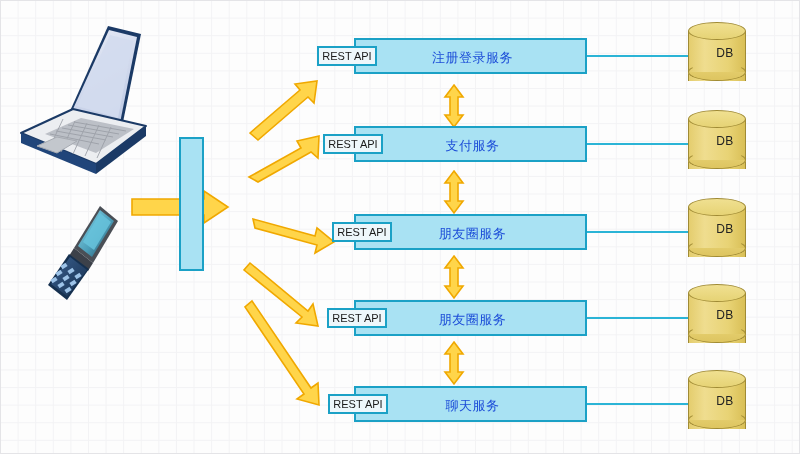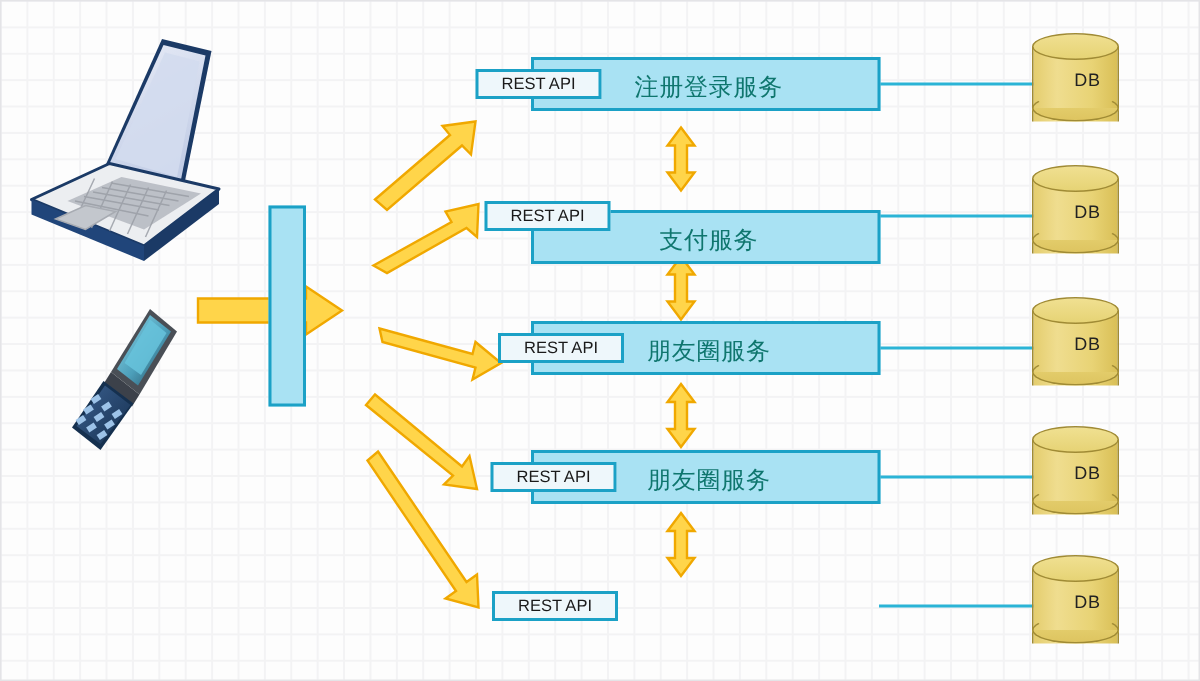--- a/index.html
+++ b/index.html
@@ -28,30 +28,30 @@
     background:#a9e2f3;
     border:2px solid #1ba1c6;
     height:36px;
     width:233px;
     left:353px;
   }
   .svc-label{
     position:absolute;
     left:0;top:0;width:233px;height:36px;
     display:flex;align-items:center;justify-content:center;
-    font-size:16px;color:#0f766e;letter-spacing:.5px;
+    font-size:13px;color:#1d4ed8;letter-spacing:.5px;
     font-family:"DejaVu Sans","Liberation Sans",sans-serif;
   }
   .rest-tab{
     position:absolute;
     box-sizing:border-box;
     background:#eef7fb;
     border:2px solid #1ba1c6;
     height:20px;
-    width:84px;
+    width:60px;
     display:flex;align-items:center;justify-content:center;
     font-size:11px;color:#1a1a1a;
     white-space:nowrap;
   }
 
   
   .conn{
     position:absolute;
     height:2px;background:#2bb4d6;
   }
@@ -216,21 +216,21 @@
   </div>
   <div class="db" style="left:687px;top:21px;">
     <div class="body"></div>
     <div class="bot-fill"></div>
     <div class="bot"></div>
     <div class="top"></div>
     <div class="txt">DB</div>
   </div>
 
   <div class="conn" style="left:585px;top:142px;width:103px;"></div>
-  <div class="svc-box" style="top:139px;text-decoration:underline;">
+  <div class="svc-box" style="top:125px;text-decoration:underline;">
     <span class="svc-label">支付服务</span>
   </div>
   <div class="rest-tab" style="left:322px;top:133px;">
     <span>REST API</span>
   </div>
   <div class="db" style="left:687px;top:109px;">
     <div class="body"></div>
     <div class="bot-fill"></div>
     <div class="bot"></div>
     <div class="top"></div>
@@ -261,20 +261,23 @@
   </div>
   <div class="db" style="left:687px;top:283px;">
     <div class="body"></div>
     <div class="bot-fill"></div>
     <div class="bot"></div>
     <div class="top"></div>
     <div class="txt">DB</div>
   </div>
 
   <div class="conn" style="left:585px;top:402px;width:103px;"></div>
+  <div class="svc-box" style="top:385px;">
+    <span class="svc-label">聊天服务</span>
+  </div>
   <div class="rest-tab" style="left:327px;top:393px;">
     <span>REST API</span>
   </div>
   <div class="db" style="left:687px;top:369px;">
     <div class="body"></div>
     <div class="bot-fill"></div>
     <div class="bot"></div>
     <div class="top"></div>
     <div class="txt">DB</div>
   </div>

